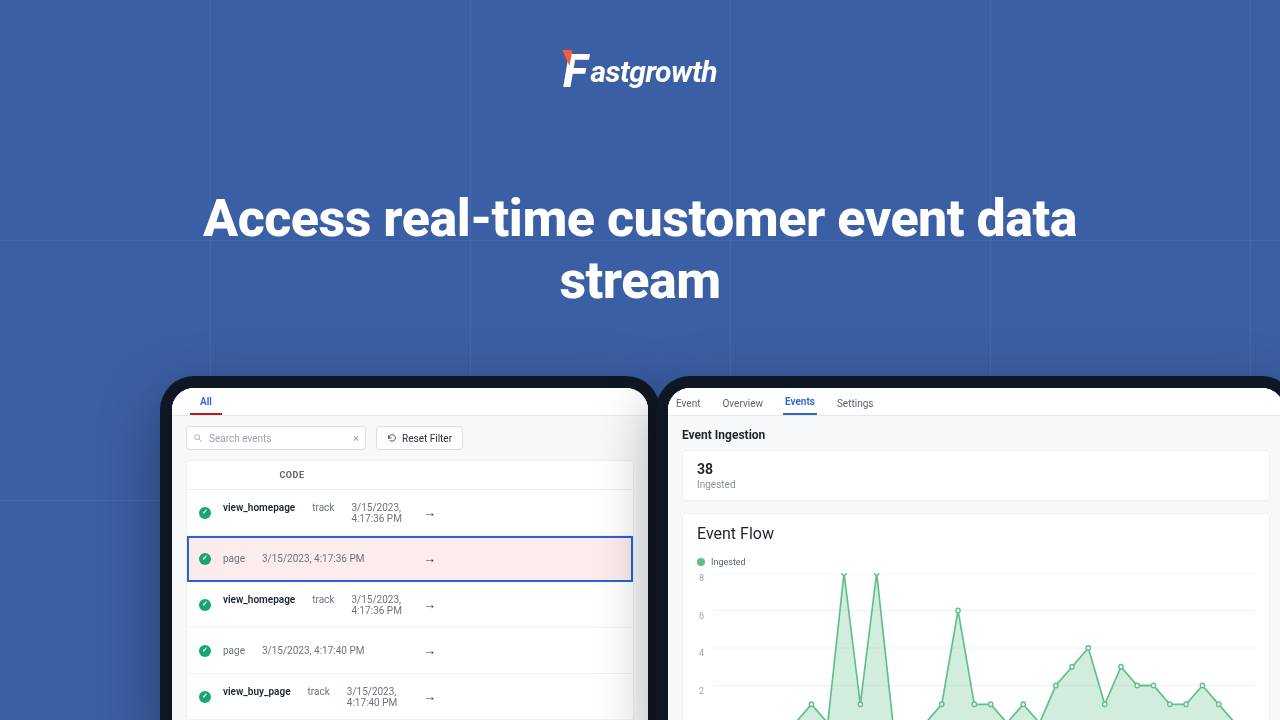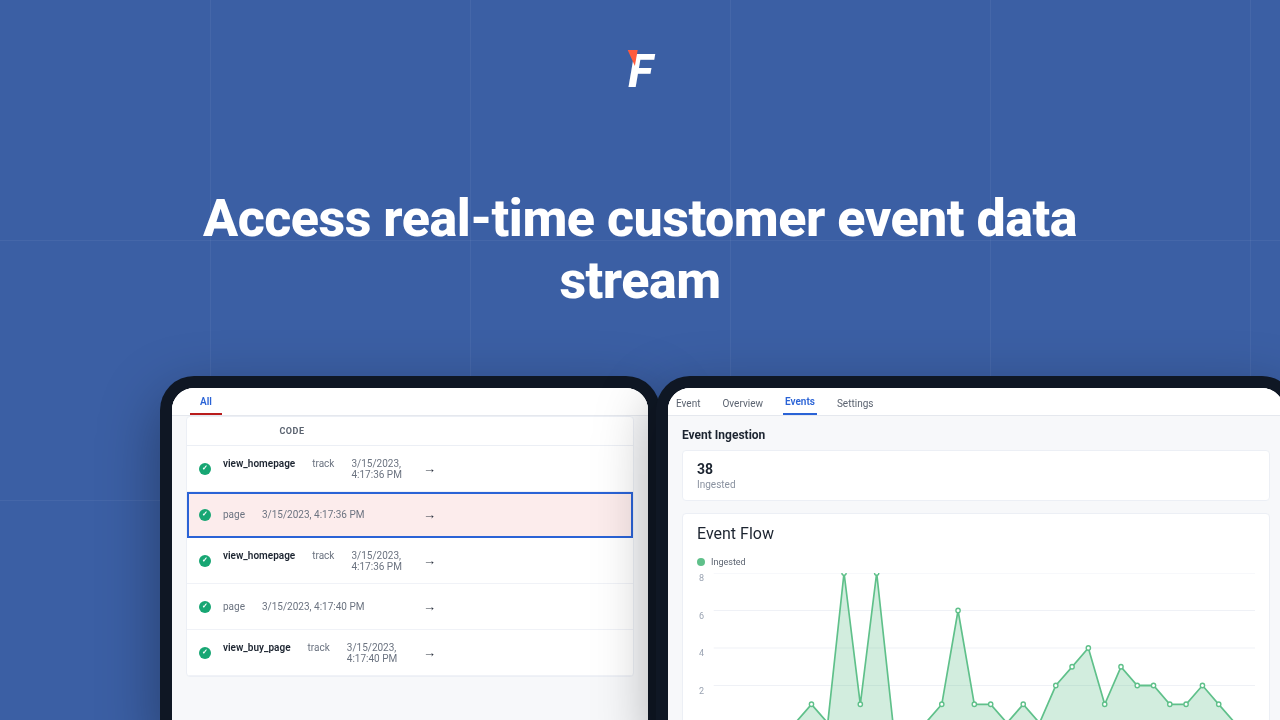--- a/index.html
+++ b/index.html
@@ -91,30 +91,47 @@
   .mag { width: 10px; height: 10px; }
   .reset-ico { width: 10px; height: 10px; }
 </style>
 </head>
 <body>
 
 <div class="bg-grid"></div>
 
 <div class="logo">
   <span class="logo-mark">F</span>
+  <span class="logo-text">astgrowth</span>
 </div>
 
 <div class="headline">Access real-time customer event data stream</div>
 
 <div class="panel panel-left">
   <div class="panel-inner">
     <div class="pl-tabs">
       <div class="pl-tab">All</div>
     </div>
 
+    <div class="pl-filterbar">
+      <div class="pl-search">
+        <svg class="mag" viewBox="0 0 24 24">
+            <circle cx="10" cy="10" r="6" fill="none" stroke="#9aa3b2" stroke-width="2"></circle>
+            <line x1="15" y1="15" x2="21" y2="21" stroke="#9aa3b2" stroke-width="2"></line>
+          </svg>
+        <span>Search events</span>
+        <span class="x">×</span>
+      </div>
+      <div class="pl-reset">
+        <svg class="reset-ico" viewBox="0 0 24 24">
+            <path d="M4 12a8 8 0 1 1 3 6.2M4 12V6m0 6h6" fill="none" stroke="#29303d" stroke-width="2" stroke-linecap="round"></path>
+          </svg>
+        <span>Reset Filter</span>
+      </div>
+    </div>
 
     <div class="pl-table">
       <div class="pl-head">
         <div class="c-event">CODE</div>
       </div>
       <div id="pl-rows">
           <div class="pl-row">
             <span class="dot"></span>
             <div class="pl-ev">
               <span class="name">view_homepage</span>

